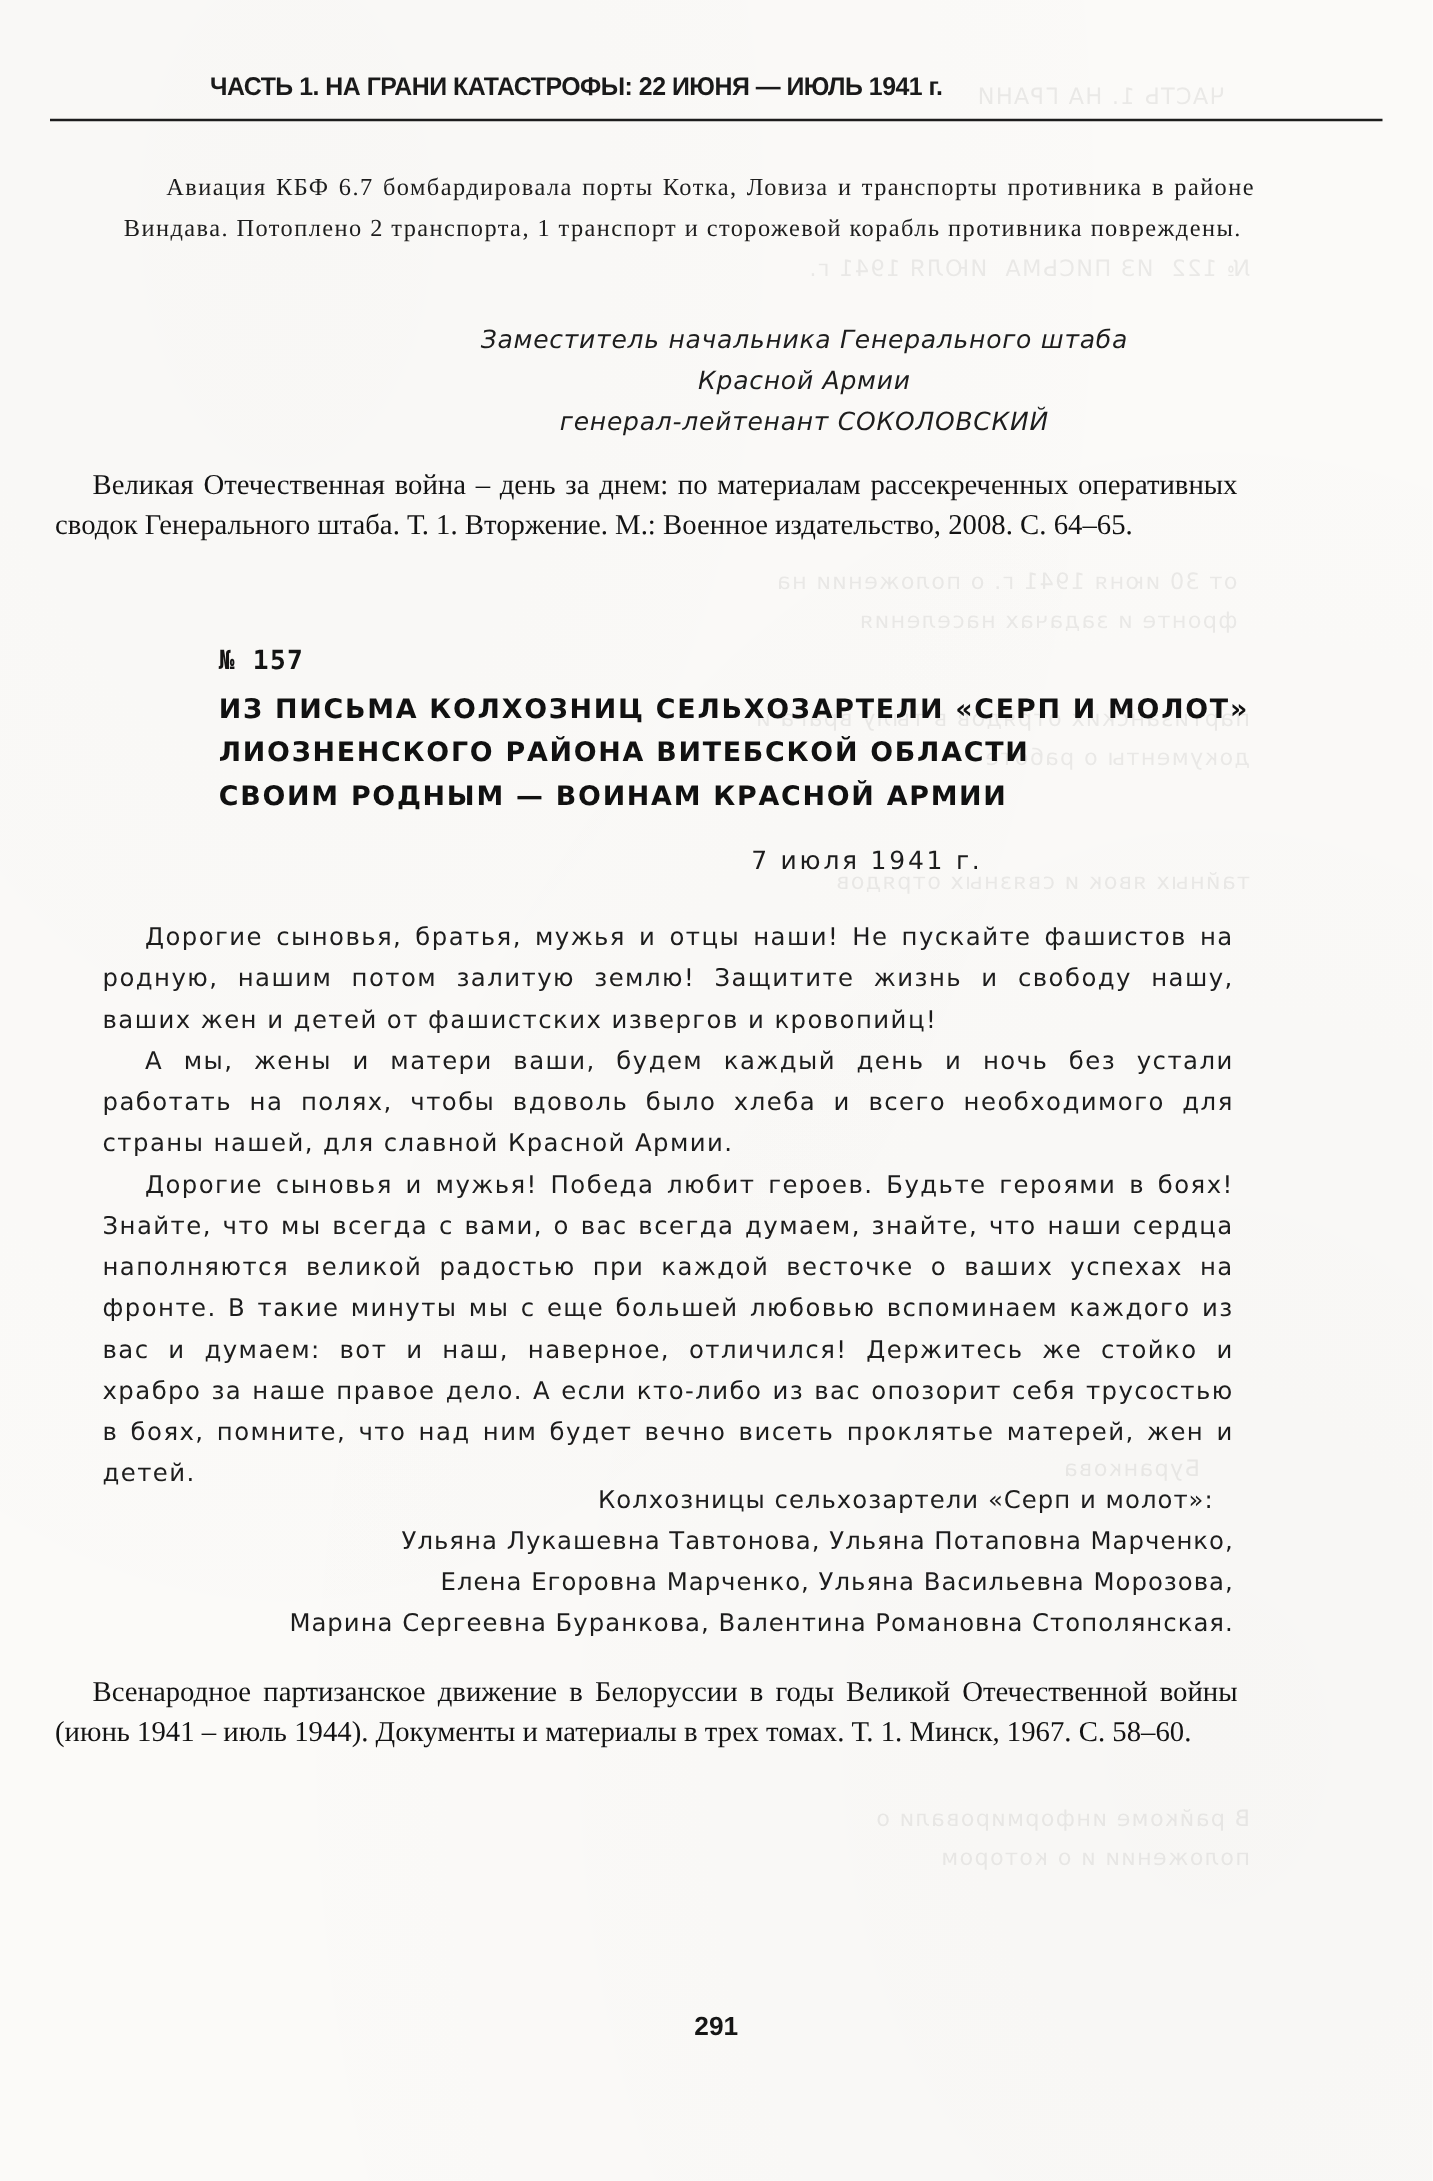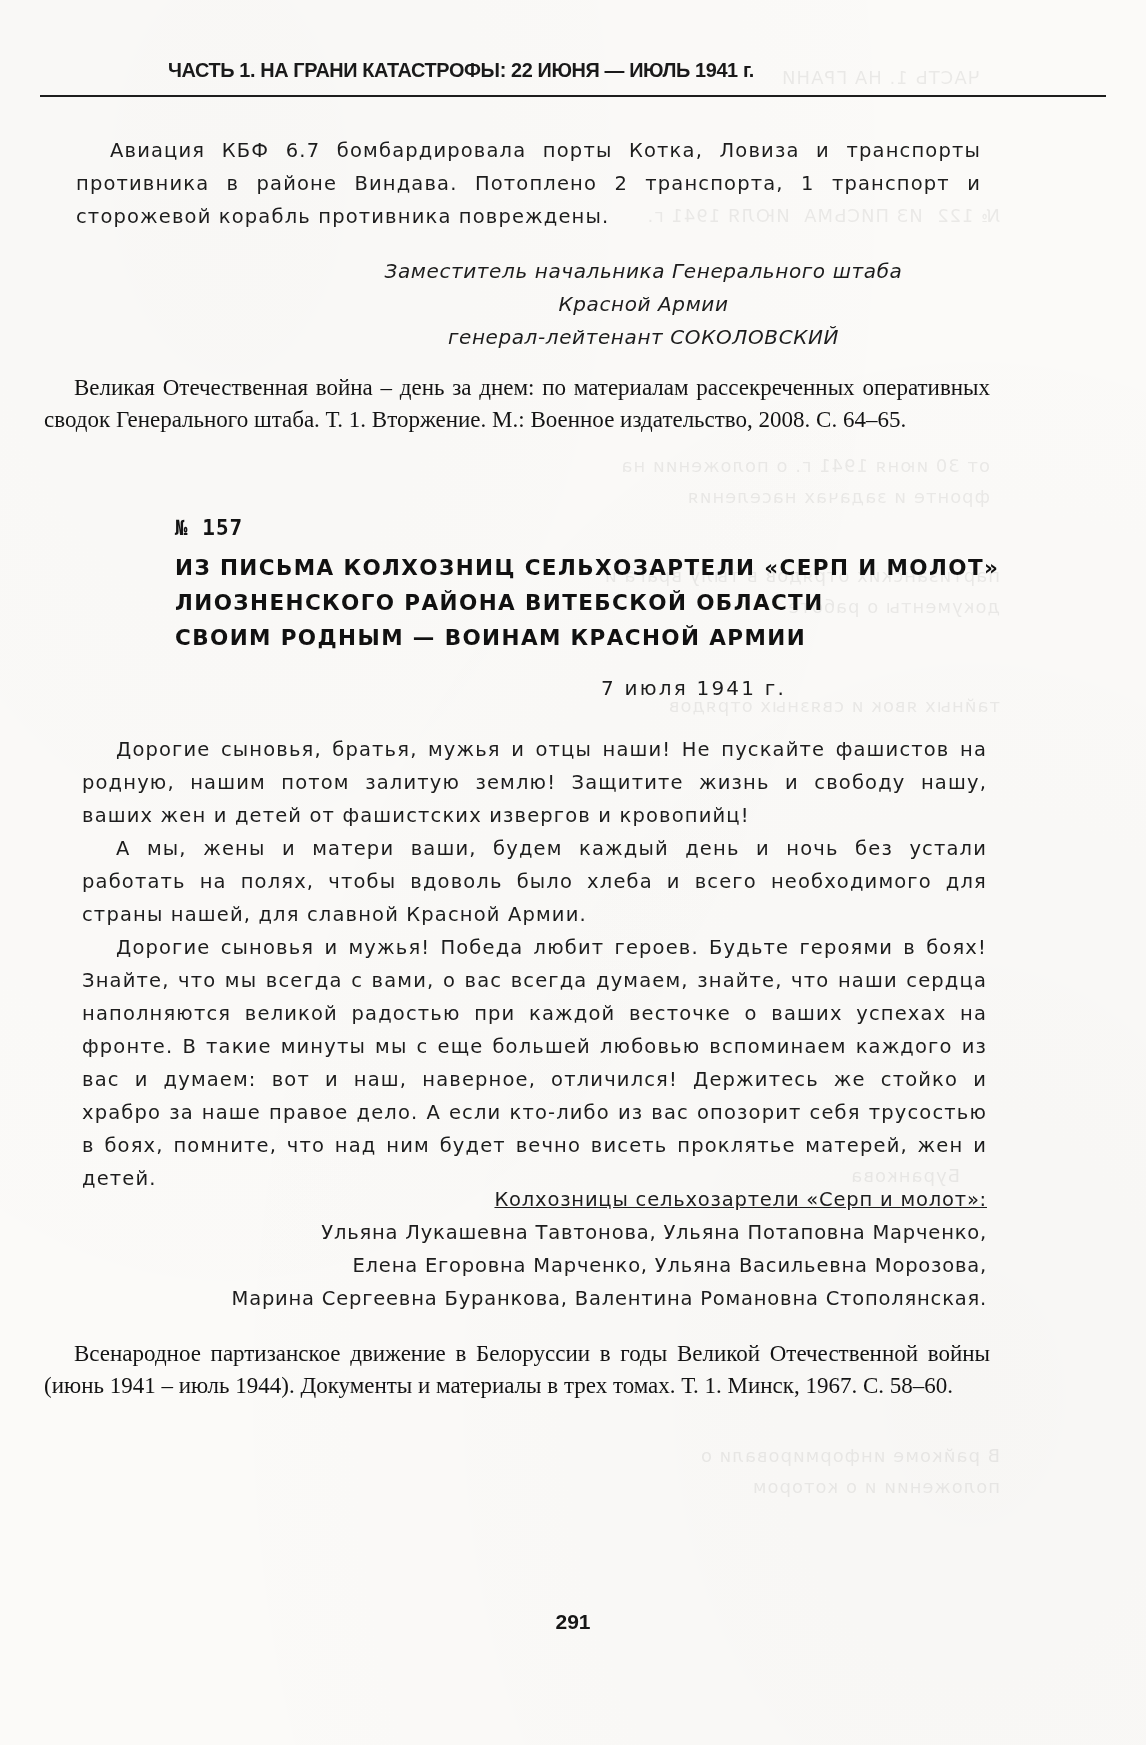--- a/index.html
+++ b/index.html
@@ -174,21 +174,21 @@
   <div class="ghost" style="left:600px; top:200px; width:400px;">№ 122  ИЗ ПИСЬМА  ИЮЛЯ 1941 г.</div>
   <div class="ghost" style="left:560px; top:450px; width:430px;">от 30 июня 1941 г. о положении на фронте и задачах населения</div>
   <div class="ghost" style="left:580px; top:560px; width:420px;">партизанских отрядов в тылу врага и документы о работе</div>
   <div class="ghost" style="left:620px; top:690px; width:380px;">тайных явок и связных отрядов</div>
   <div class="ghost" style="left:660px; top:1160px; width:300px;">Буранкова</div>
   <div class="ghost" style="left:600px; top:1440px; width:400px;">В райкоме информировали о положении и о котором</div>
 
   <div class="running-head">ЧАСТЬ 1. НА ГРАНИ КАТАСТРОФЫ: 22 ИЮНЯ — ИЮЛЬ 1941 г.</div>
   <div class="head-rule"></div>
 
-  <div class="block tw tw-ind" style="left:76px; top:134px; width:905px;">Авиация КБФ 6.7 бомбардировала порты Котка, Ловиза и транспорты противника в районе Виндава. Потоплено 2 транспорта, 1 транспорт и сторожевой корабль противника повреждены.</div>
+  <div class="block tw tw-ind" style="left:99px; top:134px; width:905px;font-family:Liberation Serif, serif;">Авиация КБФ 6.7 бомбардировала порты Котка, Ловиза и транспорты противника в районе Виндава. Потоплено 2 транспорта, 1 транспорт и сторожевой корабль противника повреждены.</div>
 
   <div class="sig" style="left:300px; top:255px; width:687px;">Заместитель начальника Генерального штаба</div>
   <div class="sig" style="left:300px; top:288px; width:687px;">Красной Армии</div>
   <div class="sig" style="left:300px; top:321px; width:687px;">генерал-лейтенант СОКОЛОВСКИЙ</div>
 
   <div class="block serif serif-ind" style="left:44px; top:372px; width:946px;">Великая Отечественная война – день за днем: по материалам рассекреченных оперативных сводок Генерального штаба. Т. 1. Вторжение. М.: Военное издательство, 2008. С. 64–65.</div>
 
   <div class="doc-num" style="left:175px; top:516px;">№ 157</div>
 
   <div class="doc-title" style="left:175px; top:550px; width:830px;">ИЗ ПИСЬМА КОЛХОЗНИЦ СЕЛЬХОЗАРТЕЛИ «СЕРП И МОЛОТ»</div>
@@ -196,21 +196,21 @@
   <div class="doc-title" style="left:175px; top:620px; width:830px;">СВОИМ РОДНЫМ — ВОИНАМ КРАСНОЙ АРМИИ</div>
 
   <div class="doc-date" style="left:400px; top:676px; width:587px;">7 июля 1941 г.</div>
 
   <div class="block tw tw-ind" style="left:82px; top:733px; width:905px;">Дорогие сыновья, братья, мужья и отцы наши! Не пускайте фашистов на родную, нашим потом залитую землю! Защитите жизнь и свободу нашу, ваших жен и детей от фашистских извергов и кровопийц!</div>
 
   <div class="block tw tw-ind" style="left:82px; top:832px; width:905px;">А мы, жены и матери ваши, будем каждый день и ночь без устали работать на полях, чтобы вдоволь было хлеба и всего необходимого для страны нашей, для славной Красной Армии.</div>
 
   <div class="block tw tw-ind" style="left:82px; top:931px; width:905px;">Дорогие сыновья и мужья! Победа любит героев. Будьте героями в боях! Знайте, что мы всегда с вами, о вас всегда думаем, знайте, что наши сердца наполняются великой радостью при каждой весточке о ваших успехах на фронте. В такие минуты мы с еще большей любовью вспоминаем каждого из вас и думаем: вот и наш, наверное, отличился! Держитесь же стойко и храбро за наше правое дело. А если кто-либо из вас опозорит себя трусостью в боях, помните, что над ним будет вечно висеть проклятье матерей, жен и детей.</div>
 
-  <div class="signers" style="left:200px; top:1183px; width:787px;text-decoration:underline;">Колхозницы сельхозартели «Серп и молот»:</div>
+  <div class="signers" style="left:184px; top:1183px; width:787px;">Колхозницы сельхозартели «Серп и молот»:</div>
   <div class="signers" style="left:150px; top:1216px; width:837px;">Ульяна Лукашевна Тавтонова, Ульяна Потаповна Марченко,</div>
   <div class="signers" style="left:150px; top:1249px; width:837px;">Елена Егоровна Марченко, Ульяна Васильевна Морозова,</div>
   <div class="signers" style="left:90px; top:1282px; width:897px;">Марина Сергеевна Буранкова, Валентина Романовна Стополянская.</div>
 
   <div class="block serif serif-ind" style="left:44px; top:1338px; width:946px;">Всенародное партизанское движение в Белоруссии в годы Великой Отечественной войны (июнь 1941 – июль 1944). Документы и материалы в трех томах. Т. 1. Минск, 1967. С. 58–60.</div>
 
   <div class="folio">291</div>
 
 </div>
 

